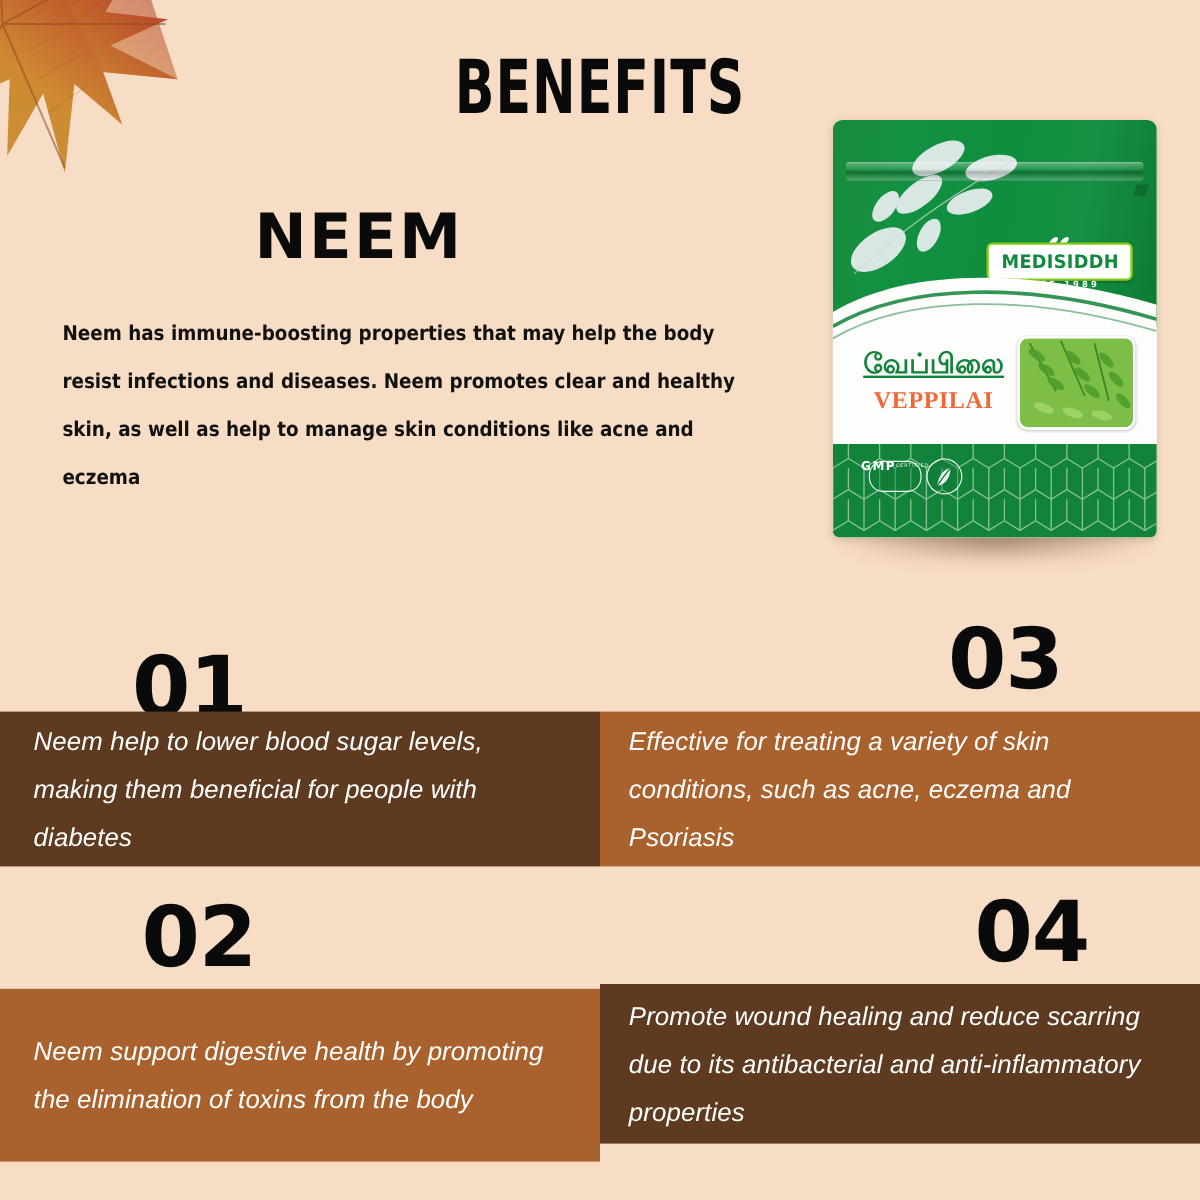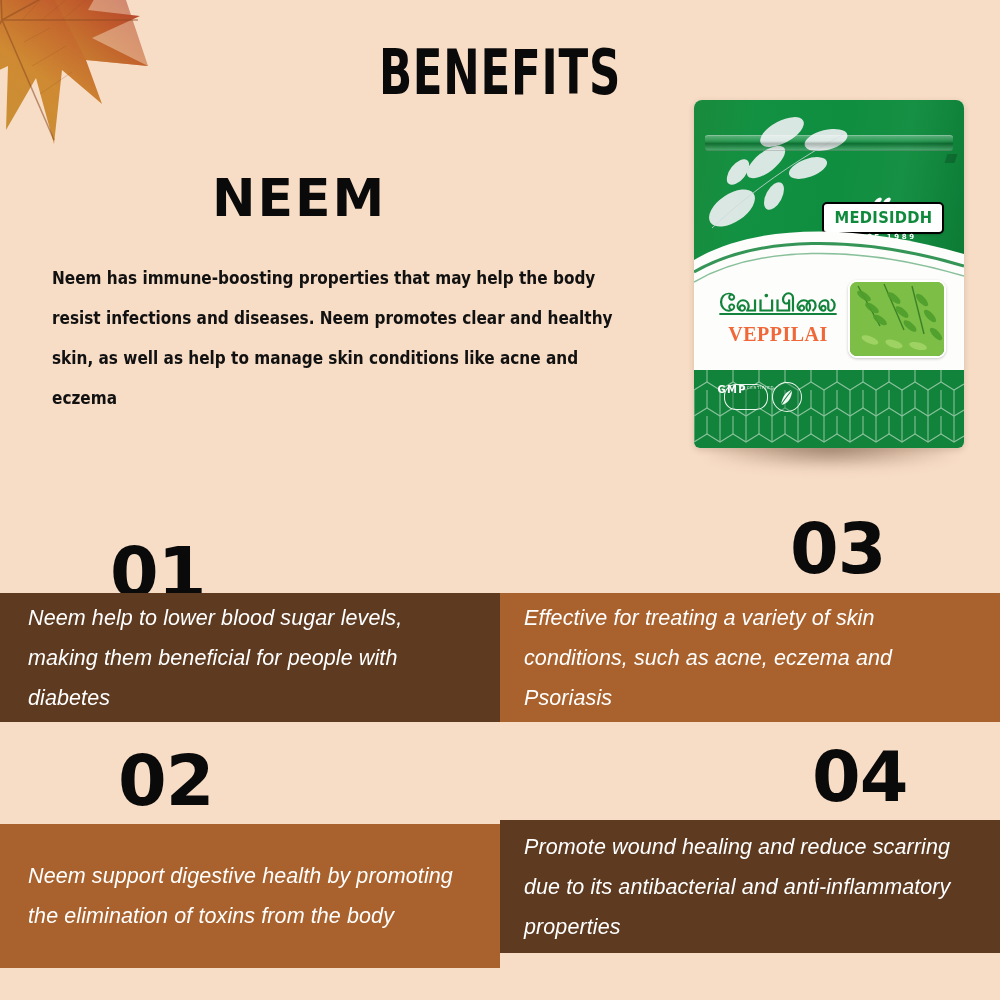--- a/index.html
+++ b/index.html
@@ -143,21 +143,21 @@
     opacity: 0.55;
   }
   .brand-plate {
     position: absolute;
     left: 128px;
     top: 102px;
     width: 118px;
     height: 28px;
     border-radius: 5px;
     background: #ffffff;
-    border: 2px solid #000000;
+    border: 2px solid #84cc16;
     display: flex;
     align-items: center;
     justify-content: center;
     box-shadow: 0 1px 2px rgba(0,0,0,0.18);
   }
   .brand-plate-inner {
     font-family: "DejaVu Sans", sans-serif;
     font-weight: 700;
     font-size: 15.5px;
     letter-spacing: 0.3px;

